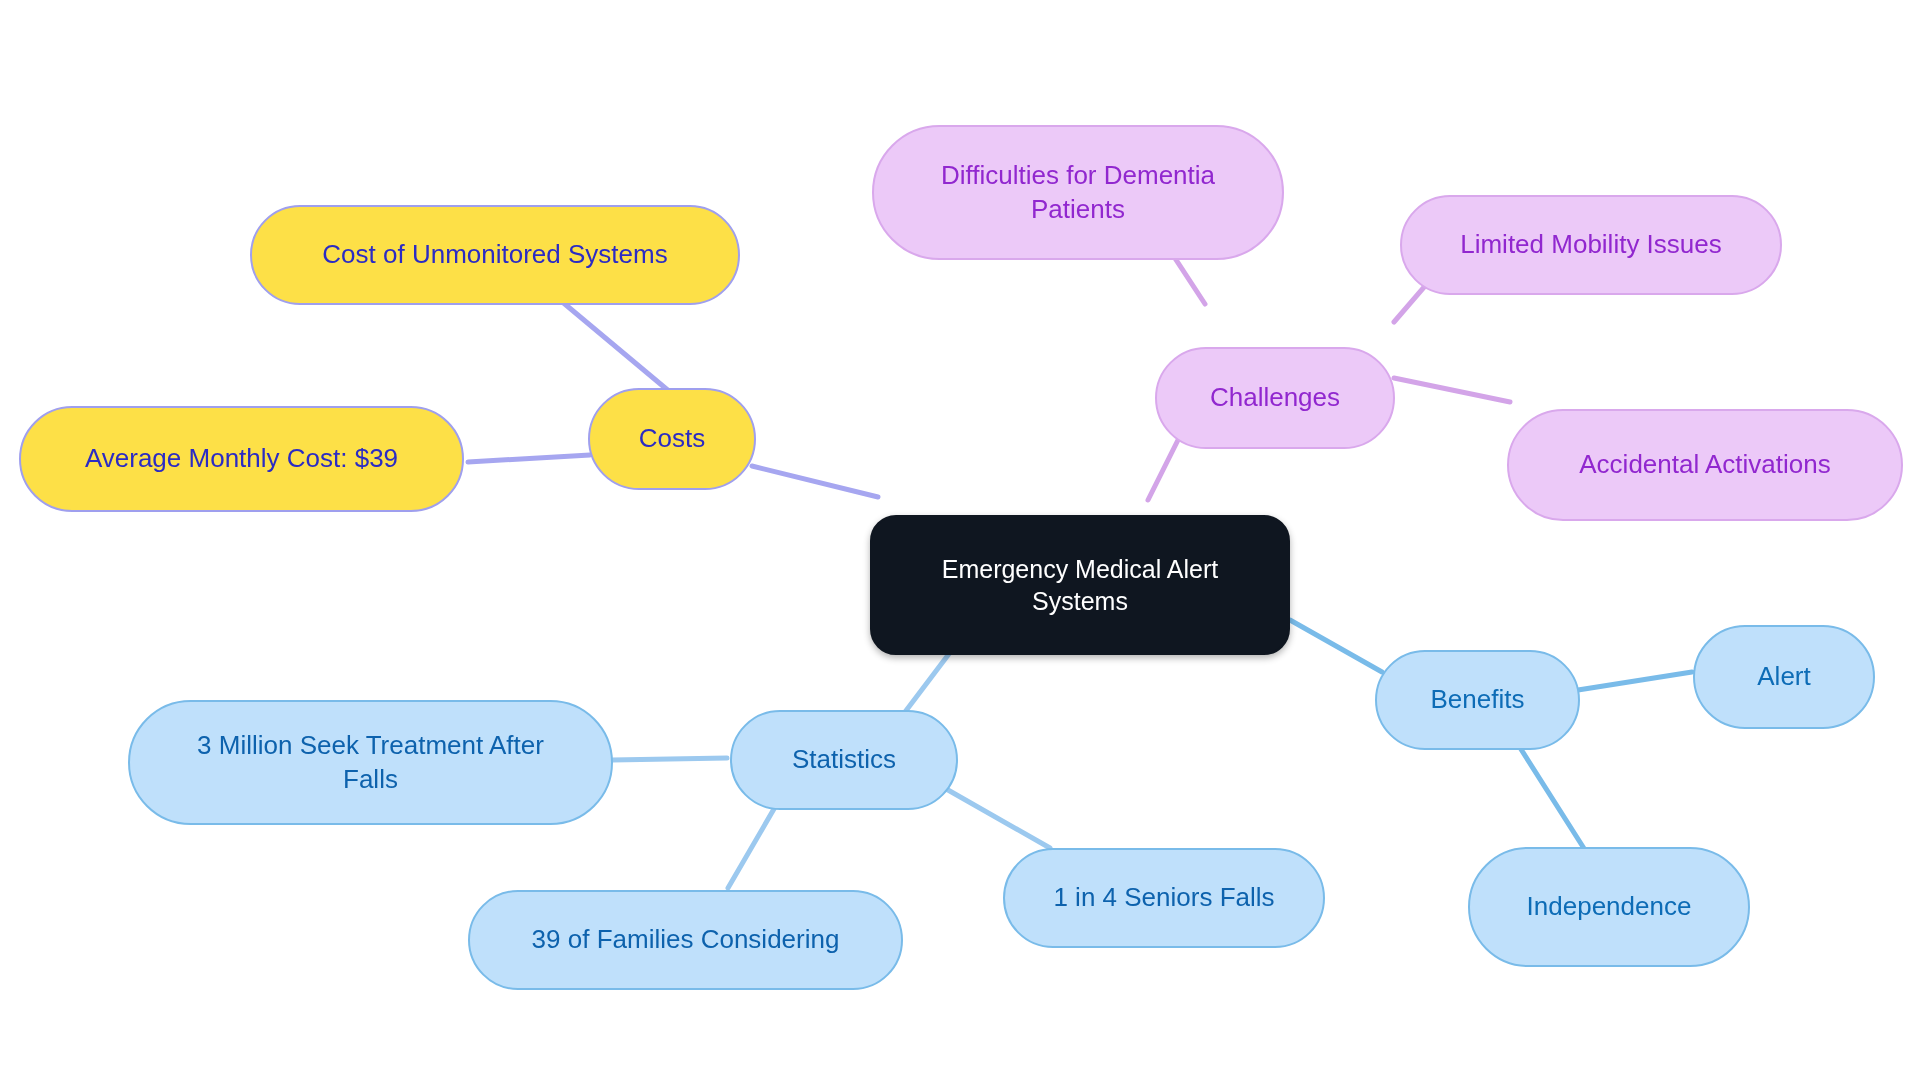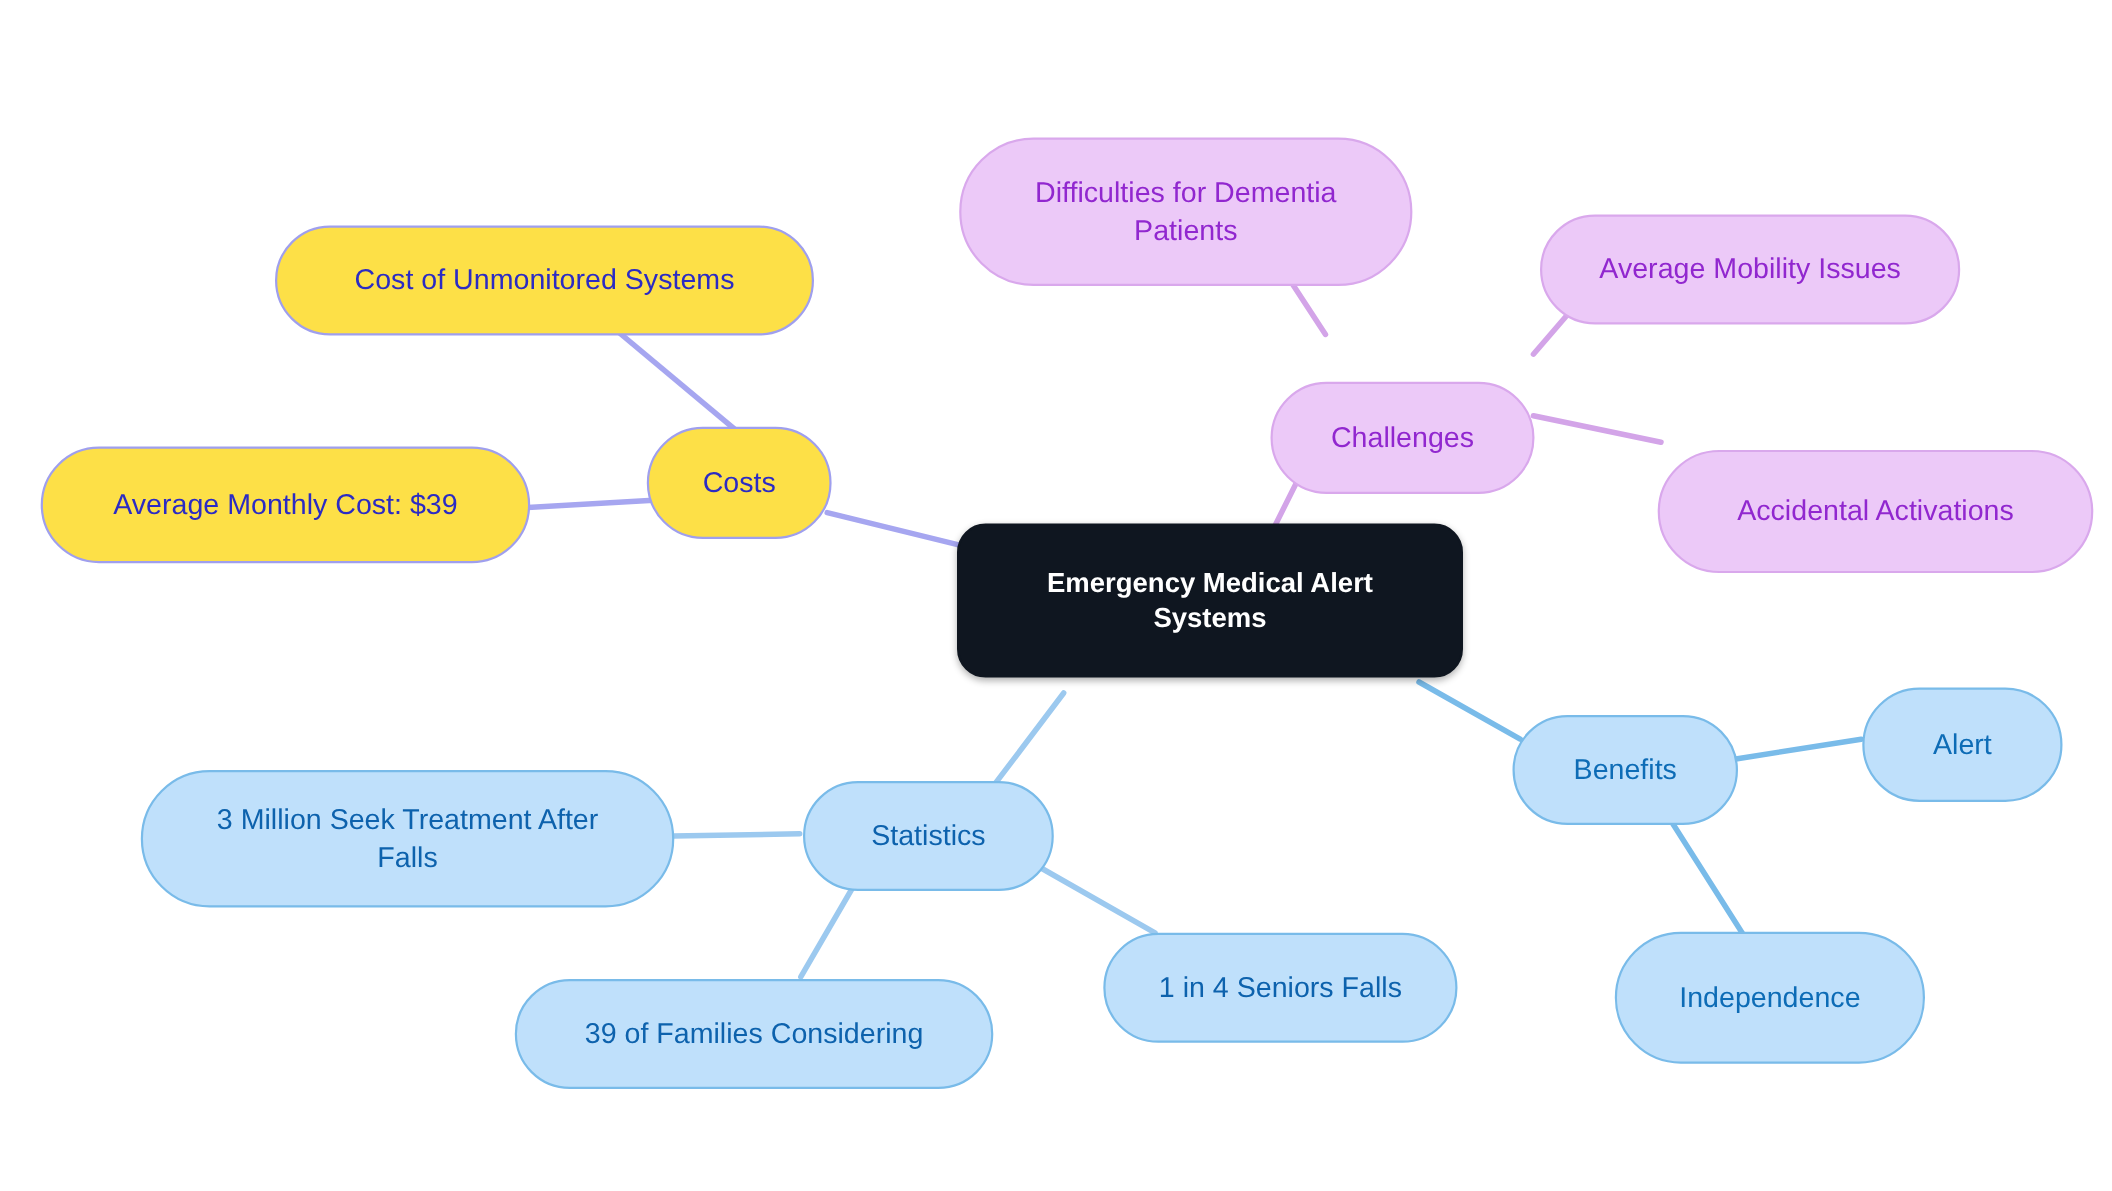--- a/index.html
+++ b/index.html
@@ -89,35 +89,35 @@
     <line x1="1290" y1="620" x2="1382" y2="672" stroke="#79bbe9" stroke-width="5" stroke-linecap="round"></line>
     <line x1="1578" y1="690" x2="1692" y2="672" stroke="#79bbe9" stroke-width="5" stroke-linecap="round"></line>
     <line x1="1517" y1="743" x2="1585" y2="850" stroke="#79bbe9" stroke-width="5" stroke-linecap="round"></line>
 
     <line x1="967" y1="630" x2="905" y2="712" stroke="#9cc9ef" stroke-width="5" stroke-linecap="round"></line>
     <line x1="727" y1="758" x2="612" y2="760" stroke="#9cc9ef" stroke-width="5" stroke-linecap="round"></line>
     <line x1="785" y1="790" x2="728" y2="888" stroke="#9cc9ef" stroke-width="5" stroke-linecap="round"></line>
     <line x1="948" y1="790" x2="1050" y2="848" stroke="#9cc9ef" stroke-width="5" stroke-linecap="round"></line>
   </svg>
 
-  <div class="node root" style="left:870px; top:476px; width:460px; height:140px;font-weight:bold;">Emergency Medical Alert
+  <div class="node root" style="left:870px; top:515px; width:420px; height:140px;">Emergency Medical Alert
 Systems</div>
 
   <div class="node purple" style="left:588px; top:388px; width:168px; height:102px;">Costs</div>
 
   <div class="node purple" style="left:250px; top:205px; width:490px; height:100px;">Cost of Unmonitored Systems</div>
 
-  <div class="node purple" style="left:37px; top:406px; width:445px; height:106px;">Average Monthly Cost: $39</div>
+  <div class="node purple" style="left:19px; top:406px; width:445px; height:106px;">Average Monthly Cost: $39</div>
 
   <div class="node violet" style="left:1155px; top:300px; width:240px; height:102px;">Challenges</div>
 
   <div class="node violet" style="left:872px; top:78px; width:412px; height:135px;">Difficulties for Dementia
 Patients</div>
 
-  <div class="node violet" style="left:1400px; top:148px; width:382px; height:100px;">Average Mobility Issues</div>
+  <div class="node violet" style="left:1400px; top:148px; width:382px; height:100px;">Limited Mobility Issues</div>
 
   <div class="node violet" style="left:1507px; top:362px; width:396px; height:112px;">Accidental Activations</div>
 
   <div class="node blue" style="left:1375px; top:650px; width:205px; height:100px;">Benefits</div>
 
   <div class="node blue" style="left:1693px; top:625px; width:182px; height:104px;">Alert</div>
 
   <div class="node blue" style="left:1468px; top:847px; width:282px; height:120px;">Independence</div>
 
   <div class="node blue blue-dark-text" style="left:730px; top:710px; width:228px; height:100px;">Statistics</div>

